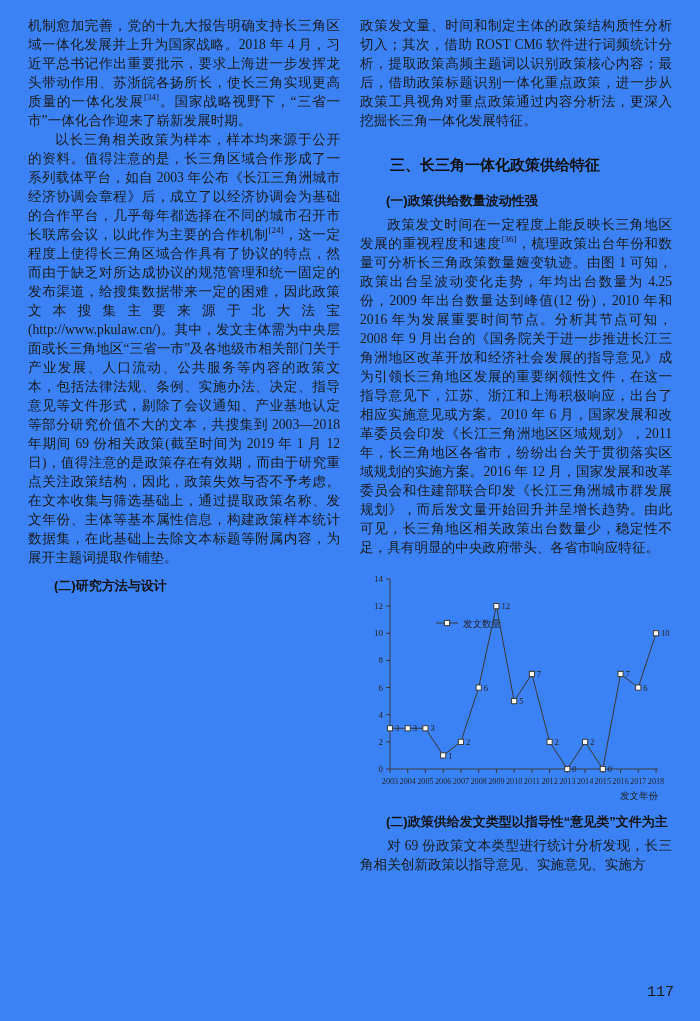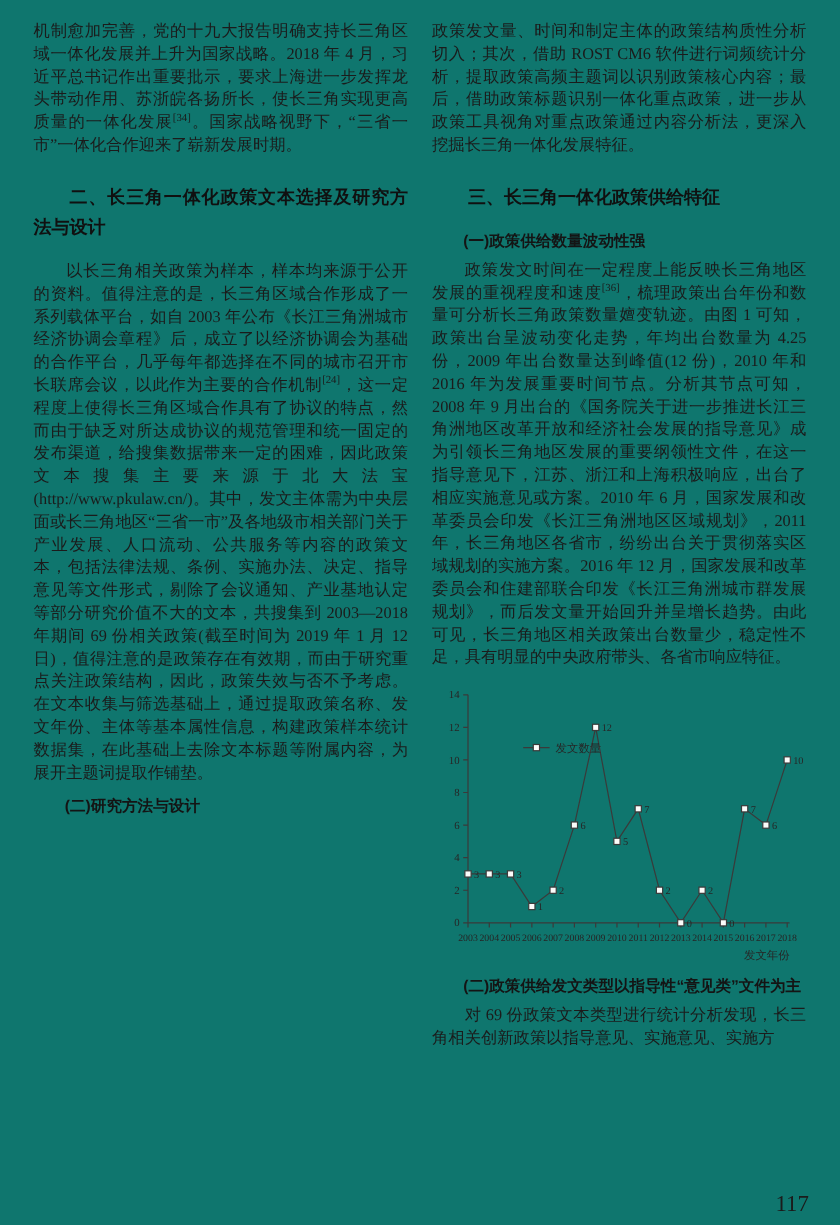--- a/index.html
+++ b/index.html
@@ -1,18 +1,18 @@
 <!DOCTYPE html>
 <html><head>
 <meta charset="utf-8">
 <style>
   html, body { margin:0; padding:0; background:#ffffff; }
   .page {
     position:relative; width:700px; height:1021px;
-    background:#0f766e; overflow:hidden;
+    background:#3b82f6; overflow:hidden;
     font-family:"Liberation Serif","DejaVu Serif",serif;
     color:#1b1b1b;
   }
   .col { position:absolute; top:16px; width:312px; }
   .col-left  { left:28px; }
   .col-right { left:360px; }
 
   .para {
     margin:0; text-indent:2em; text-align:justify;
     font-size:13.6px; line-height:19px;
@@ -34,34 +34,33 @@
 
   .figure { margin:8px 0 0 0; padding:0; }
   .figure svg { display:block; }
   .fig-caption {
     margin:3px 0 4px; text-align:center; text-indent:0;
     font-family:"Liberation Sans","DejaVu Sans",sans-serif;
     font-weight:bold; font-size:11.8px; line-height:16px; color:#141414;
   }
 
   .page-number {
-    position:absolute; right:26px; bottom:6px;
-    font-size:19px; font-family:Liberation Serif, serif;
+    position:absolute; right:26px; bottom:20px;
+    font-size:15px; font-family:Liberation Mono, monospace;
     color:#1b1b1b;
   }
 </style>
 </head>
 <body>
 
 <div class="page">
 
   <div class="col col-left">
     <p class="para cont">机制愈加完善，党的十九大报告明确支持长三角区域一体化发展并上升为国家战略。2018 年 4 月，习近平总书记作出重要批示，要求上海进一步发挥龙头带动作用、苏浙皖各扬所长，使长三角实现更高质量的一体化发展<sup>[34]</sup>。国家战略视野下，“三省一市”一体化合作迎来了崭新发展时期。</p>
 
-    <h2 class="section-heading">二、长三角一体化政策文本选择及研究方法与设计</h2>
 
 
     <p class="para">以长三角相关政策为样本，样本均来源于公开的资料。值得注意的是，长三角区域合作形成了一系列载体平台，如自 2003 年公布《长江三角洲城市经济协调会章程》后，成立了以经济协调会为基础的合作平台，几乎每年都选择在不同的城市召开市长联席会议，以此作为主要的合作机制<sup>[24]</sup>，这一定程度上使得长三角区域合作具有了协议的特点，然而由于缺乏对所达成协议的规范管理和统一固定的发布渠道，给搜集数据带来一定的困难，因此政策文本搜集主要来源于北大法宝(http://www.pkulaw.cn/)。其中，发文主体需为中央层面或长三角地区“三省一市”及各地级市相关部门关于产业发展、人口流动、公共服务等内容的政策文本，包括法律法规、条例、实施办法、决定、指导意见等文件形式，剔除了会议通知、产业基地认定等部分研究价值不大的文本，共搜集到 2003—2018 年期间 69 份相关政策(截至时间为 2019 年 1 月 12 日)，值得注意的是政策存在有效期，而由于研究重点关注政策结构，因此，政策失效与否不予考虑。在文本收集与筛选基础上，通过提取政策名称、发文年份、主体等基本属性信息，构建政策样本统计数据集，在此基础上去除文本标题等附属内容，为展开主题词提取作铺垫。</p>
 
     <h3 class="sub-heading">(二)研究方法与设计</h3>
 
   </div>
 
   <div class="col col-right">
     <p class="para cont">政策发文量、时间和制定主体的政策结构质性分析切入；其次，借助 ROST CM6 软件进行词频统计分析，提取政策高频主题词以识别政策核心内容；最后，借助政策标题识别一体化重点政策，进一步从政策工具视角对重点政策通过内容分析法，更深入挖掘长三角一体化发展特征。</p>

